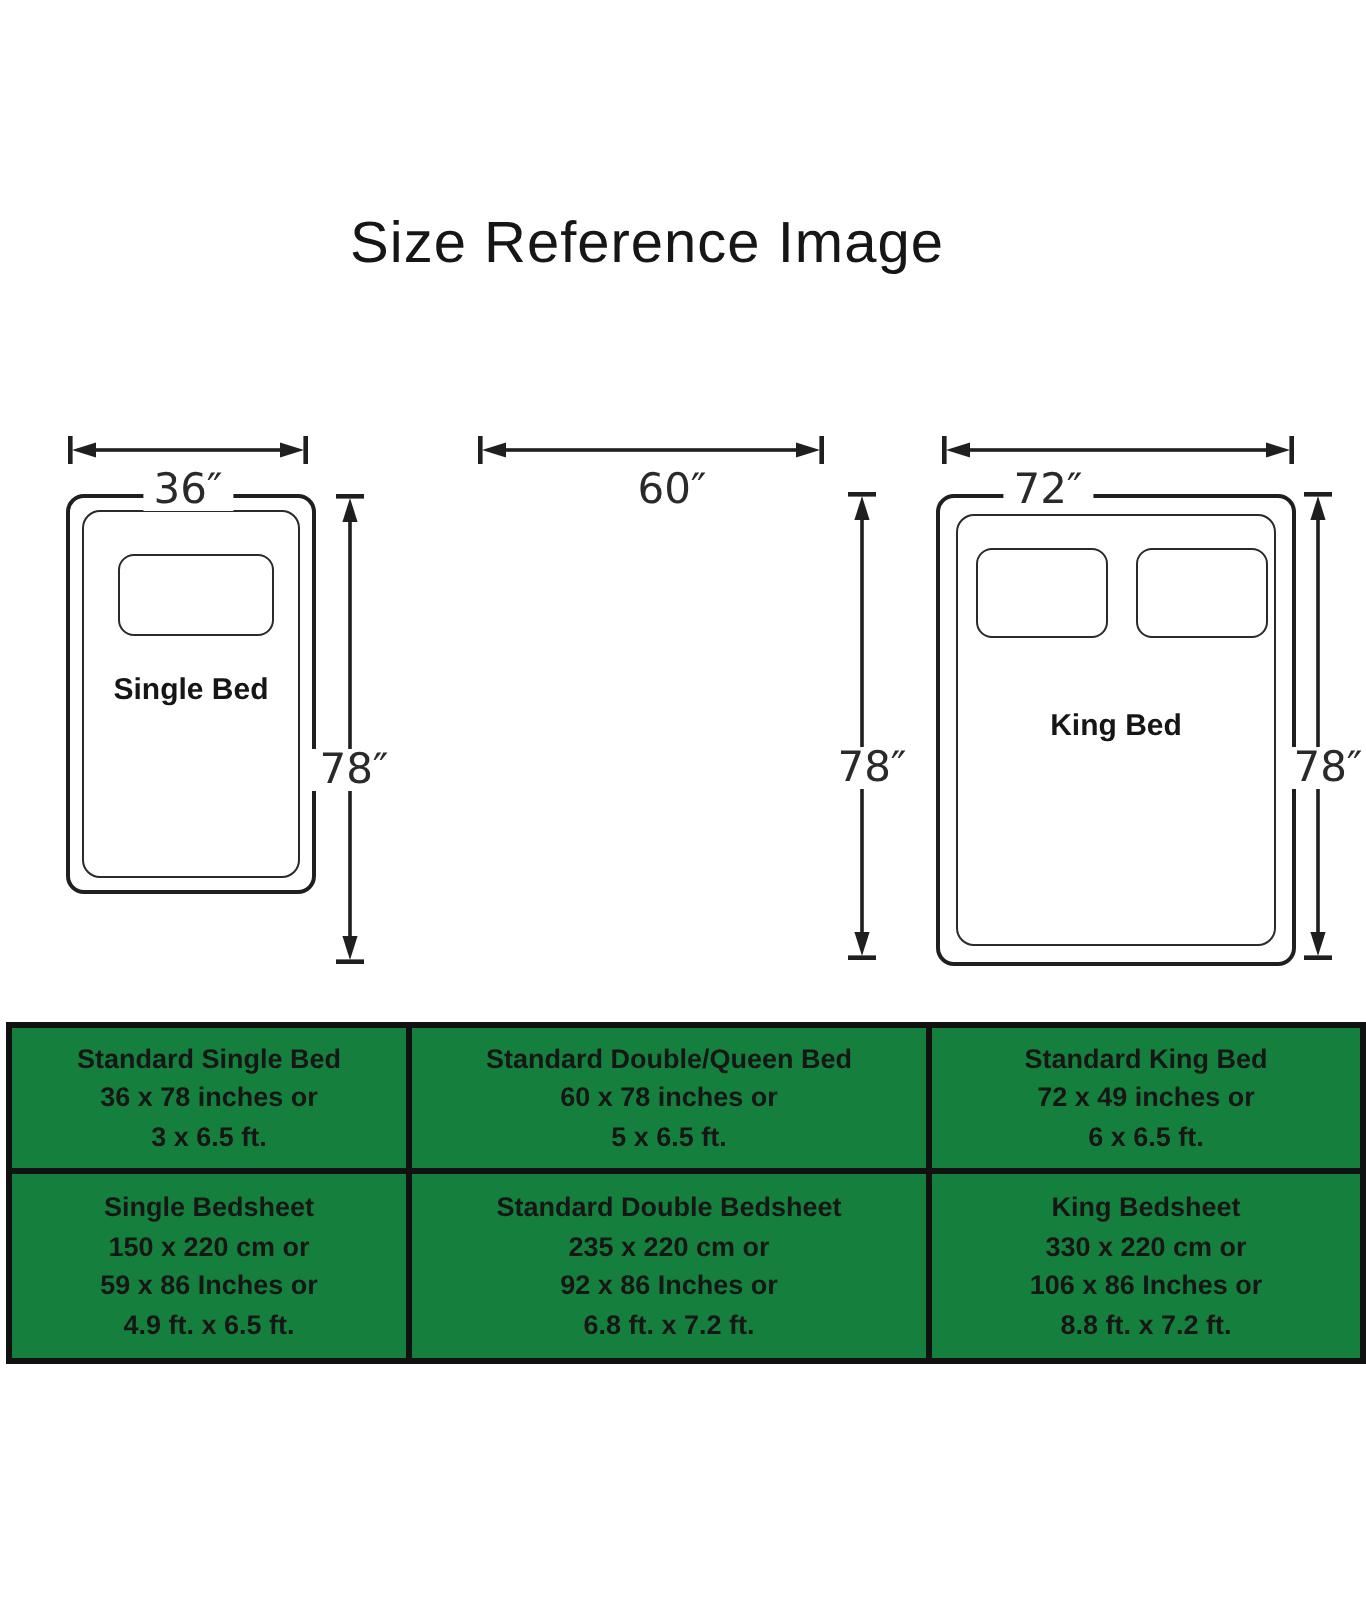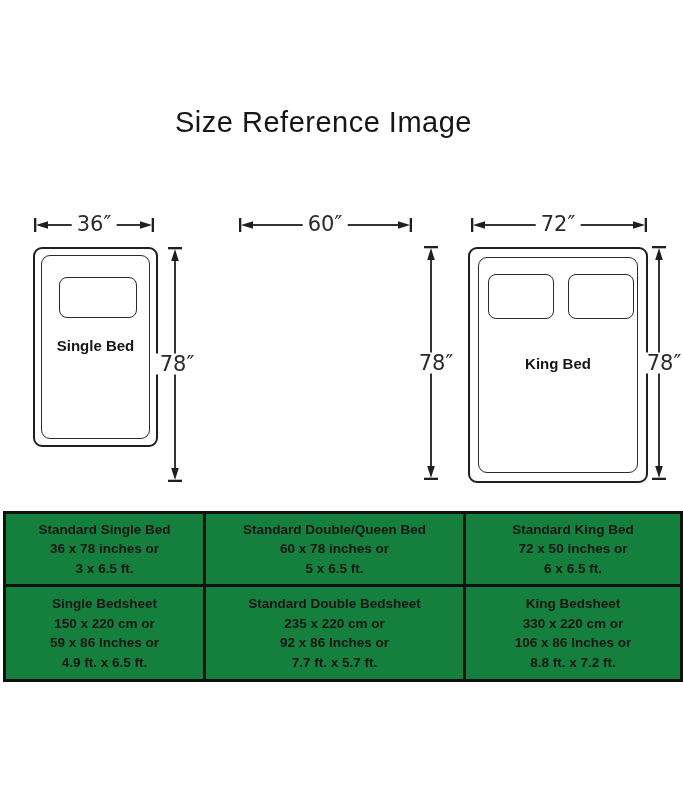--- a/index.html
+++ b/index.html
@@ -33,20 +33,21 @@
     transform: translate(-50%, -50%);
     background: #ffffff;
     padding: 0 5px;
     font-family: "DejaVu Sans", sans-serif;
     font-size: 21px;
     font-weight: 400;
     color: #2a2a2a;
     white-space: nowrap;
     line-height: 1;
     z-index: 2;
+    margin-top: 21px;
   }
   .bed {
     position: absolute;
     border: 2.5px solid #1f1f1f;
     border-radius: 9px;
     background: #ffffff;
   }
   .bed-inner {
     position: absolute;
     inset: 6px;
@@ -125,40 +126,40 @@
   </svg>
   <span class="dim" style="left:177px; top:364px;">78″</span>
 
   <svg class="harrow" style="left:239px; top:217px;" width="173" height="16" viewBox="0 0 173 16">
     <rect x="0" y="1" width="2.3" height="14"></rect>
     <polygon points="2,8 14,4.2 14,11.8"></polygon>
     <rect x="11" y="7.1" width="151" height="1.8"></rect>
     <polygon points="171,8 159,4.2 159,11.8"></polygon>
     <rect x="170.7" y="1" width="2.3" height="14"></rect>
   </svg>
-  <span class="dim" style="left:325px; top:224px;">60″</span>
+  <span class="dim" style="left:336px; top:224px;">60″</span>
 
 
   <svg class="varrow" style="left:423px; top:246px;" width="16" height="234" viewBox="0 0 16 234">
     <rect x="1" y="0" width="14" height="2.3"></rect>
     <polygon points="8,2 4.2,14 11.8,14"></polygon>
     <rect x="7.1" y="11" width="1.8" height="212"></rect>
     <polygon points="8,232 4.2,220 11.8,220"></polygon>
     <rect x="1" y="231.7" width="14" height="2.3"></rect>
   </svg>
   <span class="dim" style="left:436px; top:363px;">78″</span>
 
   <svg class="harrow" style="left:471px; top:217px;" width="176" height="16" viewBox="0 0 176 16">
     <rect x="0" y="1" width="2.3" height="14"></rect>
     <polygon points="2,8 14,4.2 14,11.8"></polygon>
     <rect x="11" y="7.1" width="154" height="1.8"></rect>
     <polygon points="174,8 162,4.2 162,11.8"></polygon>
     <rect x="173.7" y="1" width="2.3" height="14"></rect>
   </svg>
-  <span class="dim" style="left:558px; top:224px;text-align:center;">72″</span>
+  <span class="dim" style="left:524px; top:224px;text-align:center;">72″</span>
 
   <div class="bed" style="left:468px; top:247px; width:180px; height:236px;">
     <div class="bed-inner" style="inset:8px;"></div>
     <div class="pillow" style="left:18px; top:25px; width:66px; height:45px;"></div>
     <div class="pillow" style="left:98px; top:25px; width:66px; height:45px;"></div>
     <div class="bed-label">King Bed</div>
   </div>
 
   <svg class="varrow" style="left:651px; top:246px;" width="16" height="234" viewBox="0 0 16 234">
     <rect x="1" y="0" width="14" height="2.3"></rect>
@@ -182,36 +183,36 @@
           <div class="cell-line">36 x 78 inches or</div>
           <div class="cell-line">3 x 6.5 ft.</div>
         </td>
         <td>
           <div class="cell-line">Standard Double/Queen Bed</div>
           <div class="cell-line">60 x 78 inches or</div>
           <div class="cell-line">5 x 6.5 ft.</div>
         </td>
         <td>
           <div class="cell-line">Standard King Bed</div>
-          <div class="cell-line">72 x 50 inches or</div>
+          <div class="cell-line">72 x 49 inches or</div>
           <div class="cell-line">6 x 6.5 ft.</div>
         </td>
       </tr>
       <tr class="row-sheets">
         <td>
           <div class="cell-line">Single Bedsheet</div>
           <div class="cell-line">150 x 220 cm or</div>
           <div class="cell-line">59 x 86 Inches or</div>
           <div class="cell-line">4.9 ft. x 6.5 ft.</div>
         </td>
         <td>
           <div class="cell-line">Standard Double Bedsheet</div>
           <div class="cell-line">235 x 220 cm or</div>
           <div class="cell-line">92 x 86 Inches or</div>
-          <div class="cell-line">7.7 ft. x 5.7 ft.</div>
+          <div class="cell-line">6.8 ft. x 7.2 ft.</div>
         </td>
         <td>
           <div class="cell-line">King Bedsheet</div>
           <div class="cell-line">330 x 220 cm or</div>
           <div class="cell-line">106 x 86 Inches or</div>
           <div class="cell-line">8.8 ft. x 7.2 ft.</div>
         </td>
       </tr>
     </tbody>
   </table>

